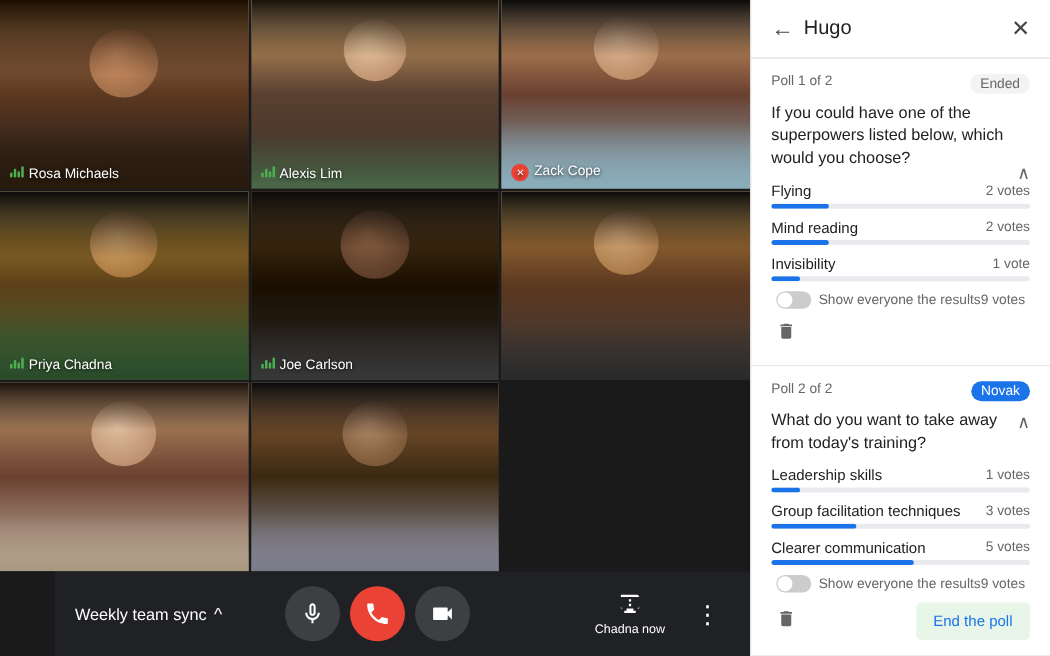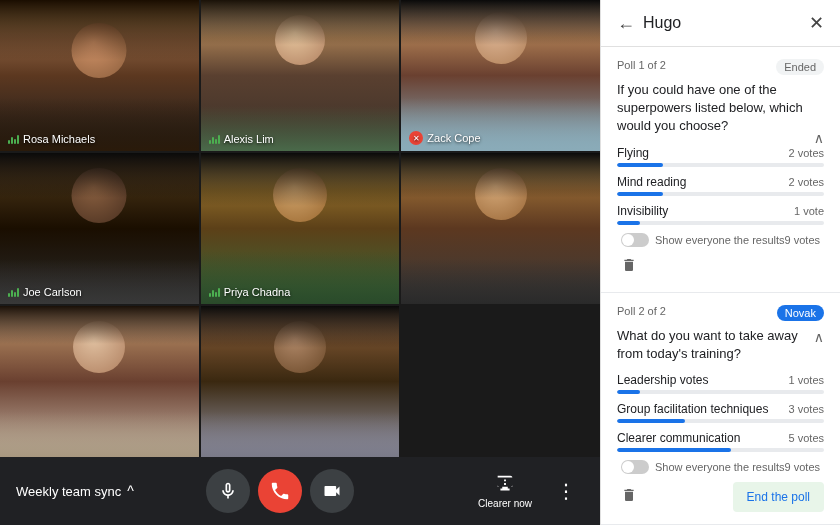--- a/index.html
+++ b/index.html
@@ -31,21 +31,21 @@
 
     .participant-label {
       position: absolute;
       bottom: 6px;
       left: 8px;
       color: white;
       font-size: 11px;
       font-weight: 500;
       text-shadow: 0 1px 3px rgba(0,0,0,0.8);
       display: flex;
-      align-items: center;
+      align-items: flex-start;
       gap: 4px;
     }
 
     .mic-bars {
       display: flex;
       gap: 1px;
       align-items: flex-end;
     }
 
     .mic-bars span {
@@ -66,20 +66,21 @@
     }
 
     
     .toolbar {
       height: 68px;
       background: #202124;
       display: flex;
       align-items: center;
       padding: 0 16px;
       gap: 0;
+      margin-left: 44px;
     }
 
     .meeting-title-area {
       display: flex;
       align-items: center;
       gap: 6px;
       min-width: 160px;
     }
 
     .meeting-title {
@@ -395,50 +396,50 @@
         <div style="position:absolute;top:0;left:0;right:0;height:30%;background:linear-gradient(180deg, #0a0a0a 0%, transparent 100%);"></div>
         <div style="position:absolute;bottom:0;left:0;right:0;height:35%;background:linear-gradient(0deg, #8aabb8 0%, transparent 100%);"></div>
       </div>
       <div class="participant-label">
         <div class="muted-icon">✕</div>
         <span>Zack Cope</span>
       </div>
     </div>
 
     <div class="video-cell">
-      <div class="face-sim" style="background: linear-gradient(180deg, #6a4a28 0%, #3a2810 25%, #1a0e00 50%, #2a2a2a 100%);">
-        <div style="position:absolute;top:10%;left:50%;transform:translateX(-50%);width:55px;height:55px;border-radius:50%;background:radial-gradient(circle at 40% 35%, #8a6040, #4a3020);"></div>
-        <div style="position:absolute;top:0;left:0;right:0;height:30%;background:linear-gradient(180deg, #0a0a0a 0%, transparent 100%);"></div>
-        <div style="position:absolute;bottom:0;left:0;right:0;height:30%;background:linear-gradient(0deg, #383838 0%, transparent 100%);"></div>
+      <div class="face-sim" style="background: linear-gradient(180deg, #c8a868 0%, #8B6828 25%, #5C4018 50%, #3a6a3a 100%);">
+        <div style="position:absolute;top:10%;left:50%;transform:translateX(-50%);width:54px;height:54px;border-radius:50%;background:radial-gradient(circle at 40% 35%, #d4a870, #9a6830);"></div>
+        <div style="position:absolute;top:0;left:0;right:0;height:35%;background:linear-gradient(180deg, #0a0a0a 0%, transparent 100%);"></div>
+        <div style="position:absolute;bottom:0;left:0;right:0;height:35%;background:linear-gradient(0deg, #2a4a2a 0%, transparent 100%);"></div>
       </div>
       <div class="participant-label">
         <div class="mic-bars">
           <span style="height:4px;"></span>
             <span style="height:7px;"></span>
             <span style="height:5px;"></span>
             <span style="height:9px;"></span>
         </div>
-        <span>Joe Carlson</span>
-      </div>
-    </div>
-
-    <div class="video-cell">
-      <div class="face-sim" style="background: linear-gradient(180deg, #c8a868 0%, #8B6828 25%, #5C4018 50%, #3a6a3a 100%);">
-        <div style="position:absolute;top:10%;left:50%;transform:translateX(-50%);width:54px;height:54px;border-radius:50%;background:radial-gradient(circle at 40% 35%, #d4a870, #9a6830);"></div>
-        <div style="position:absolute;top:0;left:0;right:0;height:35%;background:linear-gradient(180deg, #0a0a0a 0%, transparent 100%);"></div>
-        <div style="position:absolute;bottom:0;left:0;right:0;height:35%;background:linear-gradient(0deg, #2a4a2a 0%, transparent 100%);"></div>
+        <span>Priya Chadna</span>
+      </div>
+    </div>
+
+    <div class="video-cell">
+      <div class="face-sim" style="background: linear-gradient(180deg, #6a4a28 0%, #3a2810 25%, #1a0e00 50%, #2a2a2a 100%);">
+        <div style="position:absolute;top:10%;left:50%;transform:translateX(-50%);width:55px;height:55px;border-radius:50%;background:radial-gradient(circle at 40% 35%, #8a6040, #4a3020);"></div>
+        <div style="position:absolute;top:0;left:0;right:0;height:30%;background:linear-gradient(180deg, #0a0a0a 0%, transparent 100%);"></div>
+        <div style="position:absolute;bottom:0;left:0;right:0;height:30%;background:linear-gradient(0deg, #383838 0%, transparent 100%);"></div>
       </div>
       <div class="participant-label">
         <div class="mic-bars">
           <span style="height:4px;"></span>
             <span style="height:7px;"></span>
             <span style="height:5px;"></span>
             <span style="height:9px;"></span>
         </div>
-        <span>Priya Chadna</span>
+        <span>Joe Carlson</span>
       </div>
     </div>
 
 
     <div class="video-cell">
       <div class="face-sim" style="background: linear-gradient(180deg, #c8a868 0%, #8B6030 25%, #5C3820 50%, #3a3a3a 100%);">
         <div style="position:absolute;top:10%;left:50%;transform:translateX(-50%);width:52px;height:52px;border-radius:50%;background:radial-gradient(circle at 40% 35%, #d4a878, #9a6838);"></div>
         <div style="position:absolute;top:0;left:0;right:0;height:30%;background:linear-gradient(180deg, #0a0a0a 0%, transparent 100%);"></div>
         <div style="position:absolute;bottom:0;left:0;right:0;height:30%;background:linear-gradient(0deg, #2a2a2a 0%, transparent 100%);"></div>
       </div>
@@ -489,21 +490,21 @@
       </button>
     </div>
 
     <div class="toolbar-right">
 
       <div class="toolbar-action">
         <svg width="22" height="22" viewBox="0 0 24 24" fill="white">
           <path d="M20 3H4v10c0 1.1.9 2 2 2h3v2H7v2h10v-2h-2v-2h3c1.1 0 2-.9 2-2V5c0-1.1-.9-2-2-2zm0 12H4V5h16v10z"></path>
           <path d="M11 7h2v2h-2zm0 4h2v2h-2z"></path>
         </svg>
-        <span class="toolbar-action-label">Clearer now</span>
+        <span class="toolbar-action-label">Chadna now</span>
       </div>
 
       <span class="more-btn">⋮</span>
     </div>
   </div>
 </div>
 
 <div class="polls-panel">
 
   <div class="polls-header">
@@ -577,21 +578,21 @@
         <span class="poll-number">Poll 2 of 2</span>
         <span class="poll-status-live">Novak</span>
       </div>
       <div style="display:flex;justify-content:space-between;align-items:flex-start;">
         <p class="poll-question" style="flex:1;margin-right:6px;">What do you want to take away from today's training?</p>
         <span style="cursor:pointer;color:#666;font-size:14px;margin-top:2px;">∧</span>
       </div>
 
       <div class="poll-option">
         <div class="poll-option-header">
-          <span class="poll-option-label">Leadership votes</span>
+          <span class="poll-option-label">Leadership skills</span>
           <span class="poll-option-votes">1 votes</span>
         </div>
         <div class="poll-bar-bg">
             <div class="poll-bar-fill" style="width:11%;"></div>
           </div>
       </div>
 
       <div class="poll-option">
         <div class="poll-option-header">
           <span class="poll-option-label">Group facilitation techniques</span>

